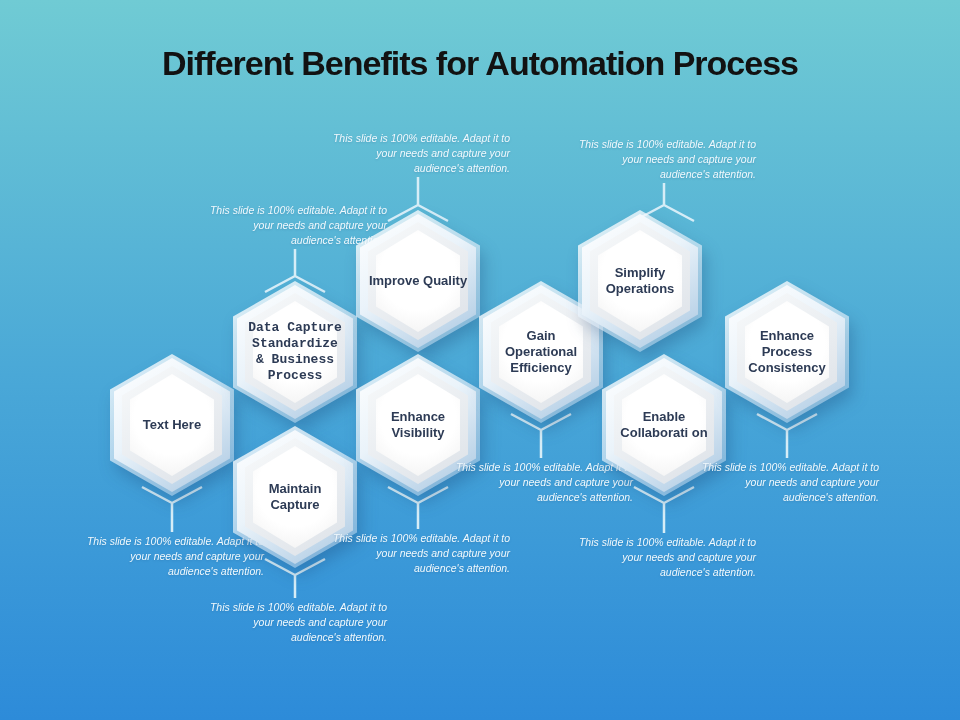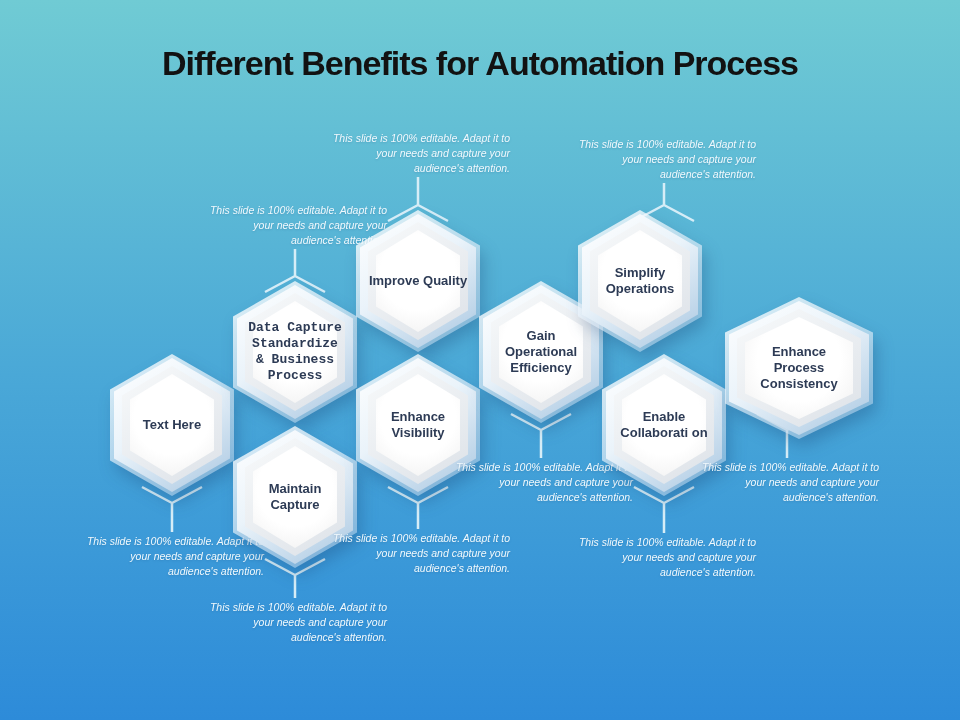--- a/index.html
+++ b/index.html
@@ -166,21 +166,21 @@
     <div class="hex hex-glow"></div>
     <div class="hex hex-outer"></div>
     <div class="hex hex-mid"></div>
     <div class="hex hex-inner"></div>
     <div class="hex-label">Enable Collaborati on</div>
   </div>
       <svg width="76" height="46" class="connector" style="top: 412px; left: 749px;">
         <path d="M8,2 L38,18 M68,2 L38,18 M38,18 V46"></path>
       </svg>
       <div class="caption" style="left: 695px; top: 460px;">This slide is 100% editable. Adapt it to your needs and capture your audience's attention.</div>
-      <div class="hex-group" style="left: 729px; top: 301px; padding-left: 24px;">
+      <div class="hex-group" style="left: 729px; top: 285px;">
     <div class="hex hex-glow"></div>
     <div class="hex hex-outer"></div>
     <div class="hex hex-mid"></div>
     <div class="hex hex-inner"></div>
     <div class="hex-label">Enhance Process Consistency</div>
   </div>
     </div>
 </div>
 
 </body></html>

